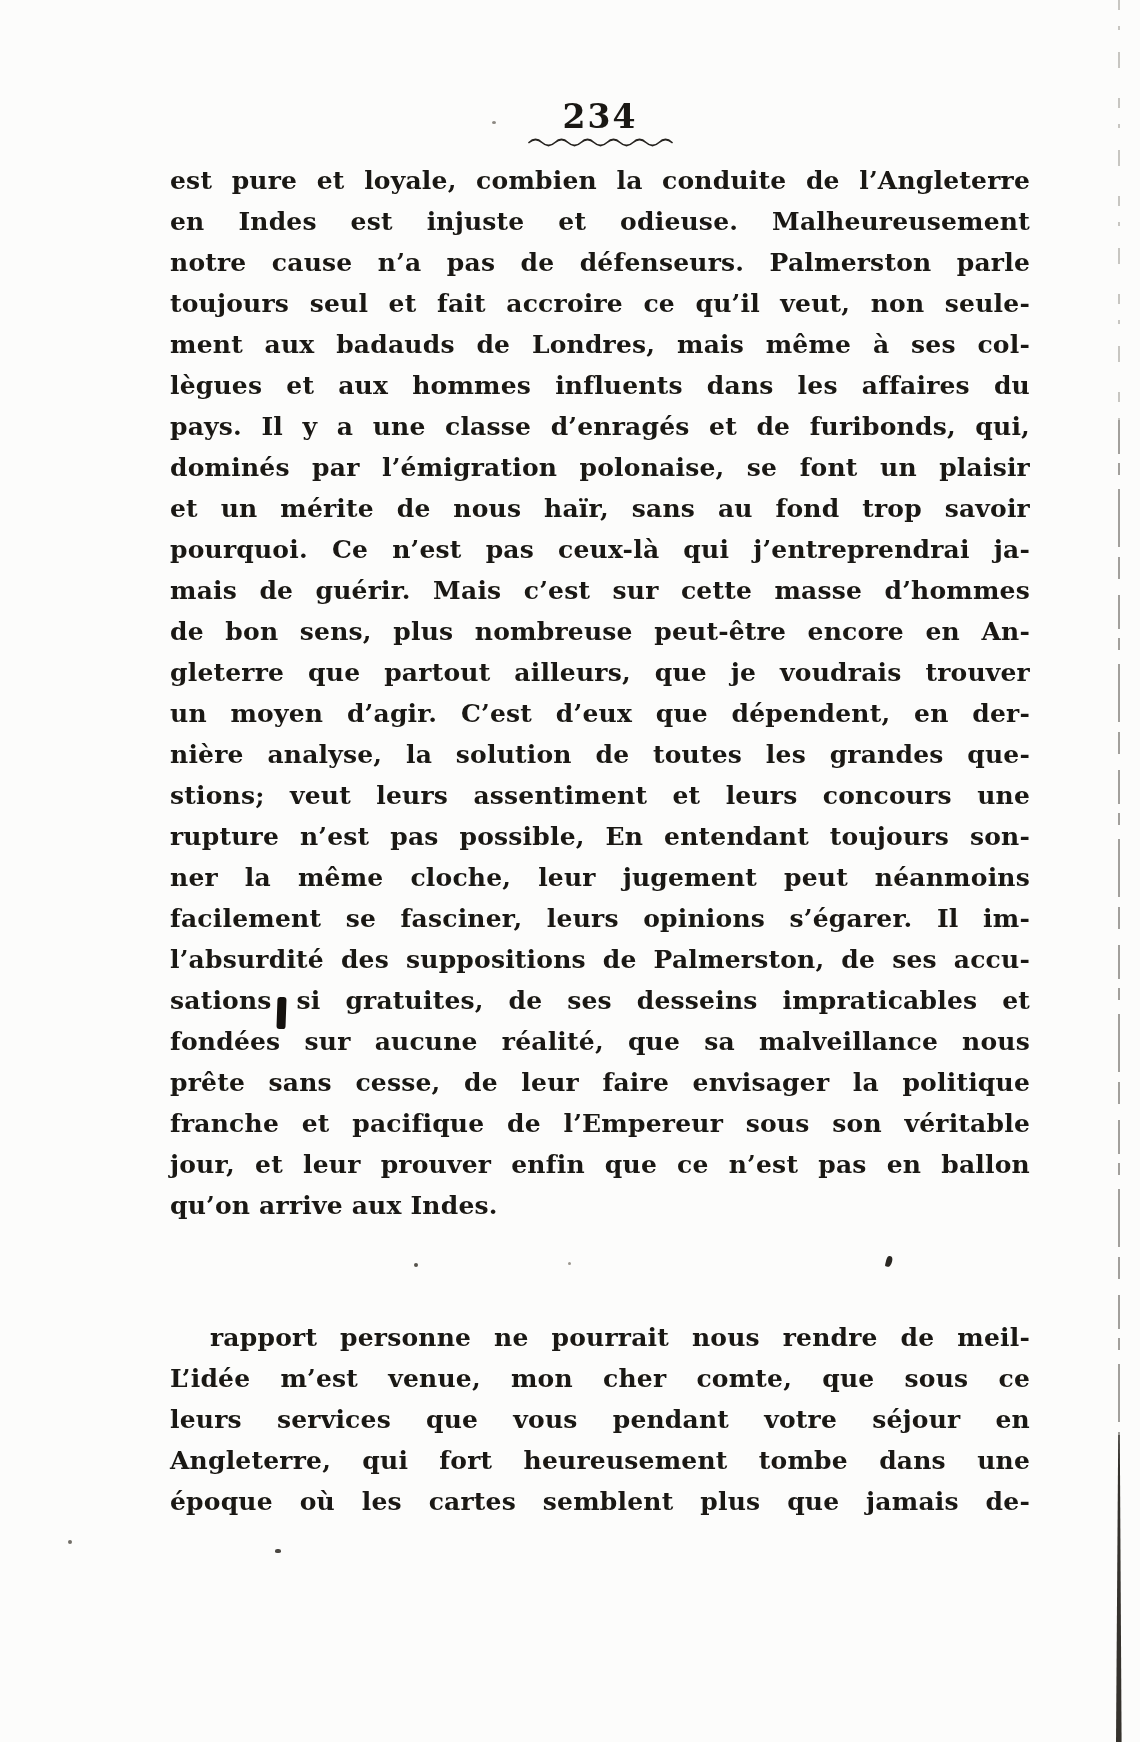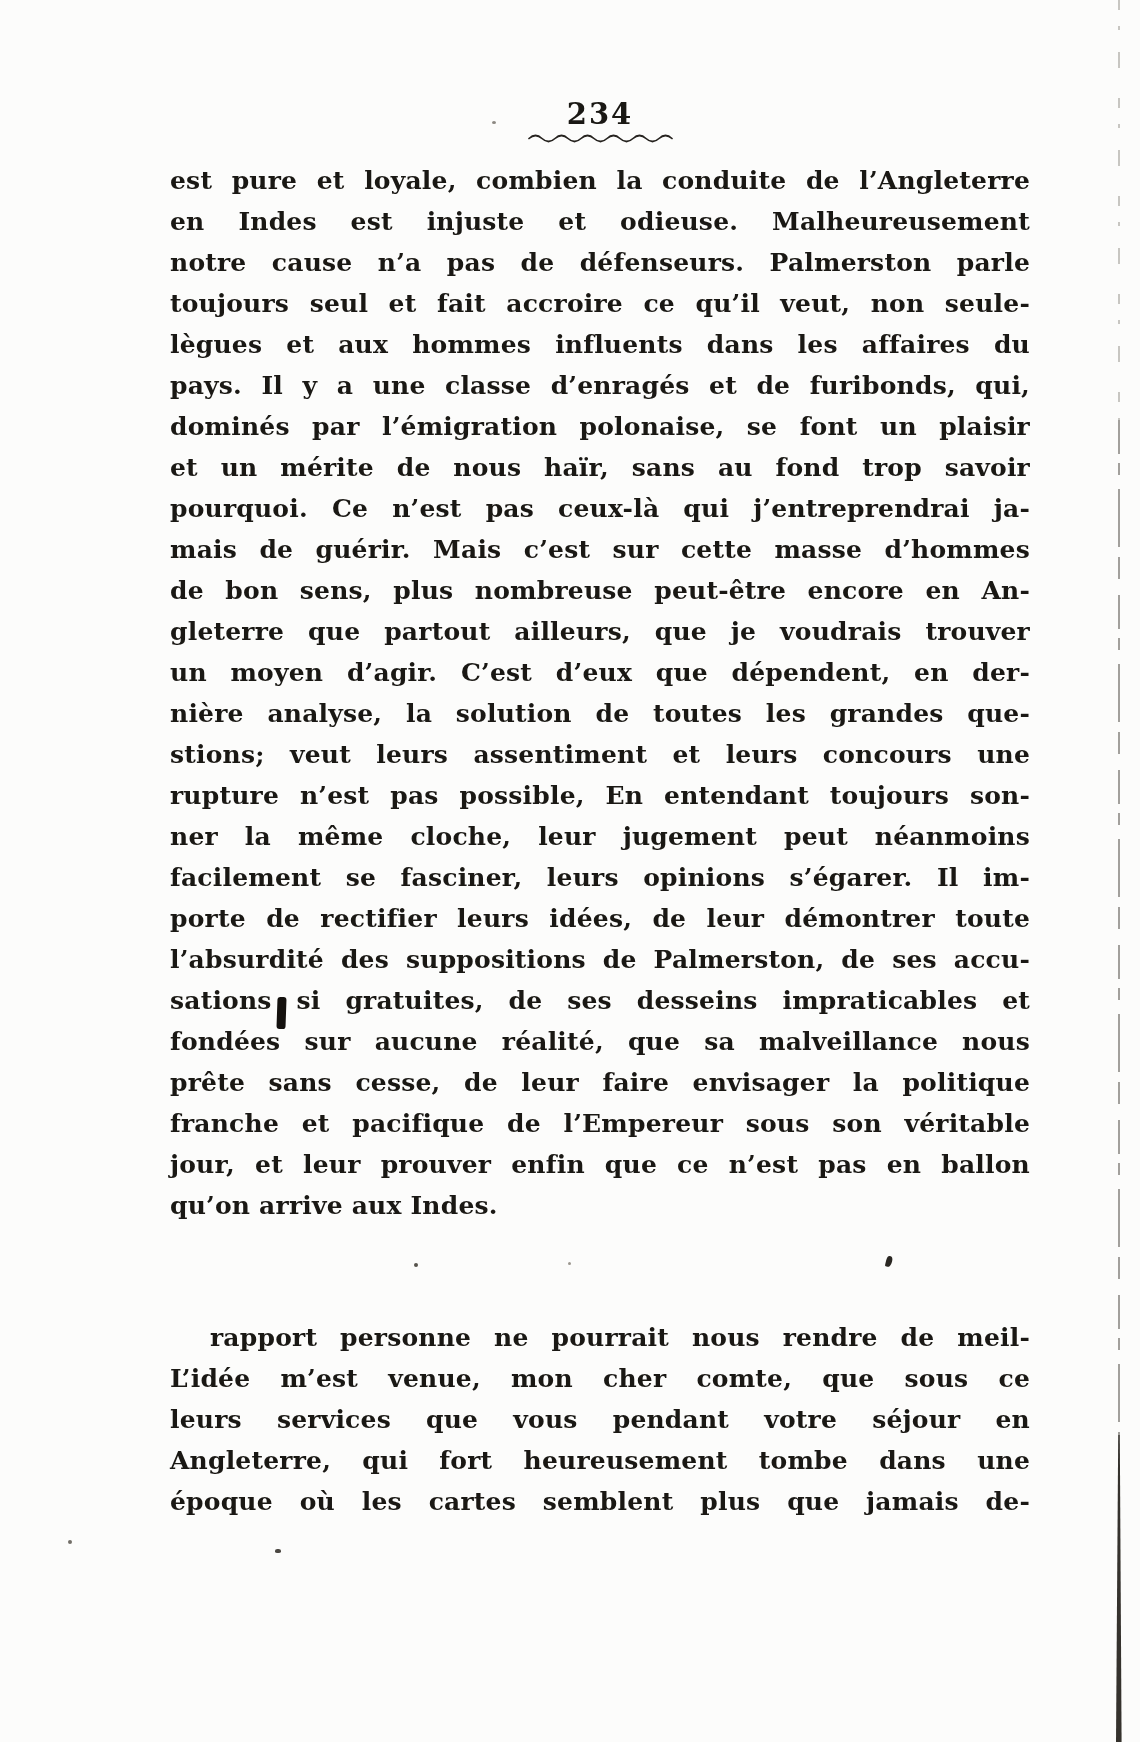--- a/index.html
+++ b/index.html
@@ -18,21 +18,21 @@
   }
   .pagenum-wrap {
     position: absolute;
     left: 170px;
     top: 100px;
     width: 860px;
     text-align: center;
   }
   .pagenum {
     display: inline-block;
-    font-size: 29px;
+    font-size: 33px;
     font-weight: bold;
     letter-spacing: 2px;
     line-height: 1;
   }
   .wavy {
     display: block;
     margin: 3px auto 0 auto;
   }
   .para {
     position: absolute;
@@ -96,35 +96,35 @@
     <svg class="wavy" width="146" height="12" viewBox="0 0 146 12">
       <path d="M2 6.5 q 6.5 -6 13 0 t 13 0 t 13 0 t 13 0 t 13 0 t 13 0 t 13 0 t 13 0 t 13 0 t 13 0 t 13 0" fill="none" stroke="#26231f" stroke-width="1.7" stroke-linecap="round"></path>
     </svg>
   </div>
 
   <div class="para" id="para1">
     <div class="tline">est pure et loyale, combien la conduite de l’Angleterre</div>
     <div class="tline">en Indes est injuste et odieuse. Malheureusement</div>
     <div class="tline">notre cause n’a pas de défenseurs. Palmerston parle</div>
     <div class="tline">toujours seul et fait accroire ce qu’il veut, non seule-</div>
+    <div class="tline">ment aux badauds de Londres, mais même à ses col-</div>
     <div class="tline">lègues et aux hommes influents dans les affaires du</div>
     <div class="tline">pays. Il y a une classe d’enragés et de furibonds, qui,</div>
     <div class="tline">dominés par l’émigration polonaise, se font un plaisir</div>
     <div class="tline">et un mérite de nous haïr, sans au fond trop savoir</div>
     <div class="tline">pourquoi. Ce n’est pas ceux-là qui j’entreprendrai ja-</div>
     <div class="tline">mais de guérir. Mais c’est sur cette masse d’hommes</div>
     <div class="tline">de bon sens, plus nombreuse peut-être encore en An-</div>
     <div class="tline">gleterre que partout ailleurs, que je voudrais trouver</div>
     <div class="tline">un moyen d’agir. C’est d’eux que dépendent, en der-</div>
     <div class="tline">nière analyse, la solution de toutes les grandes que-</div>
     <div class="tline">stions; veut leurs assentiment et leurs concours une</div>
     <div class="tline">rupture n’est pas possible, En entendant toujours son-</div>
     <div class="tline">ner la même cloche, leur jugement peut néanmoins</div>
     <div class="tline">facilement se fasciner, leurs opinions s’égarer. Il im-</div>
-    <div class="tline">porte de rectifier leurs idées, de leur démontrer toute</div>
     <div class="tline">l’absurdité des suppositions de Palmerston, de ses accu-</div>
     <div class="tline">sations si gratuites, de ses desseins impraticables et</div>
     <div class="tline">fondées sur aucune réalité, que sa malveillance nous</div>
     <div class="tline">prête sans cesse, de leur faire envisager la politique</div>
     <div class="tline">franche et pacifique de l’Empereur sous son véritable</div>
     <div class="tline">jour, et leur prouver enfin que ce n’est pas en ballon</div>
     <div class="tline">qu’on arrive aux Indes.</div>
   </div>
 
   <div class="para" id="para2">

